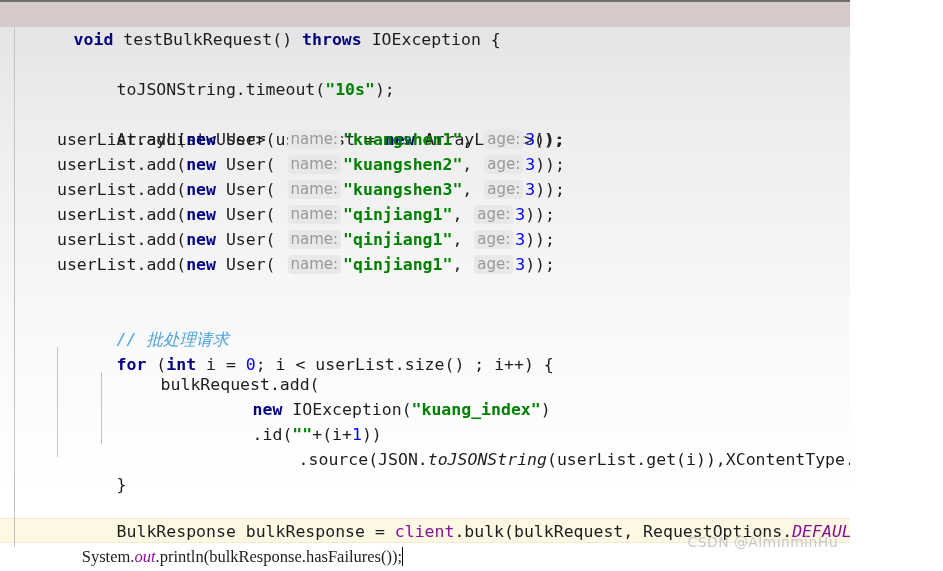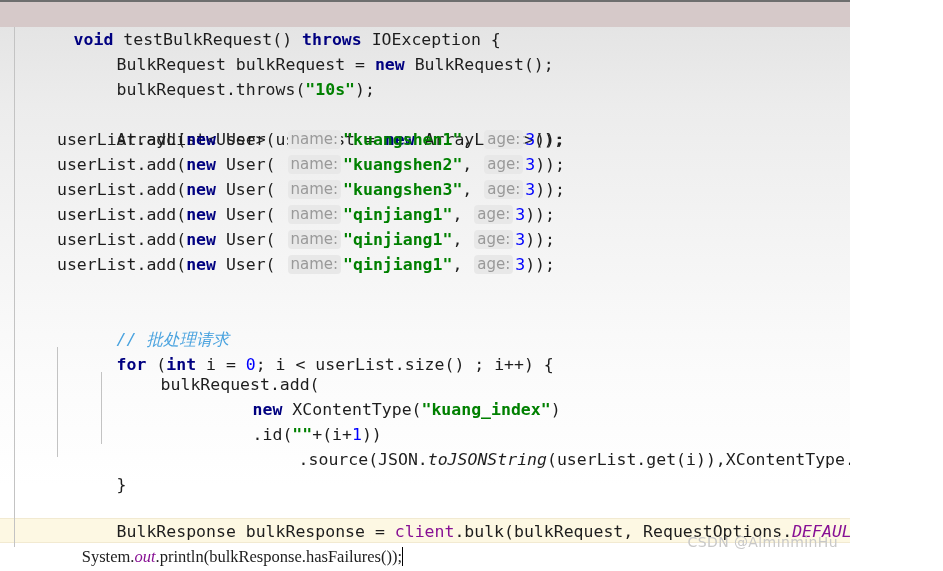--- a/index.html
+++ b/index.html
@@ -142,29 +142,24 @@
   <div class="indent-guide" style="left:14px; top:25px; height:520px;"></div>
   <div class="indent-guide" style="left:57px; top:345px; height:110px;"></div>
   <div class="indent-guide" style="left:101px; top:370px; height:72px;"></div>
 
   <div class="code-line" style="top:0px;">
     <span class="line-text" style="left:14px;">
       <span class="kw">void</span><span class="plain"> testBulkRequest() </span><span class="kw">throws</span><span class="plain"> IOException {</span>
     </span>
   </div>
 
-  <div class="code-line" style="top:25px;">
-    <span class="line-text" style="left:57px;">
-      <span class="plain">BulkRequest bulkRequest = </span><span class="kw">new</span><span class="plain"> BulkRequest();</span>
-    </span>
-  </div>
 
   <div class="code-line" style="top:50px;">
     <span class="line-text" style="left:57px;">
-      <span class="plain">bulkRequest.throws(</span><span class="str squiggle">"10s"</span><span class="plain">);</span>
+      <span class="plain">toJSONString.timeout(</span><span class="str squiggle">"10s"</span><span class="plain">);</span>
     </span>
   </div>
 
   <div class="code-line" style="top:75px;"></div>
 
   <div class="code-line" style="top:100px;">
     <span class="line-text" style="left:57px;">
       <span class="plain">ArrayList&lt;User&gt; userList = </span><span class="kw">new</span><span class="plain"> ArrayList&lt;&gt;();</span>
     </span>
   </div>
@@ -208,21 +203,21 @@
   </div>
 
   <div class="code-line" style="top:345px;">
     <span class="line-text" style="left:101px;">
       <span class="plain">bulkRequest.add(</span>
     </span>
   </div>
 
   <div class="code-line" style="top:370px;">
     <span class="line-text" style="left:193px;">
-      <span class="kw">new</span><span class="plain"> XContentType(</span><span class="str squiggle">"kuang_index"</span><span class="plain">)</span>
+      <span class="kw">new</span><span class="plain"> IOException(</span><span class="str squiggle">"kuang_index"</span><span class="plain">)</span>
     </span>
   </div>
 
   <div class="code-line" style="top:395px;">
     <span class="line-text" style="left:193px;">
       <span class="plain">.id(</span><span class="str">""</span><span class="plain">+(i+</span><span class="num">1</span><span class="plain">))</span>
     </span>
   </div>
 
   <div class="code-line" style="top:420px;margin-left:46px;">

